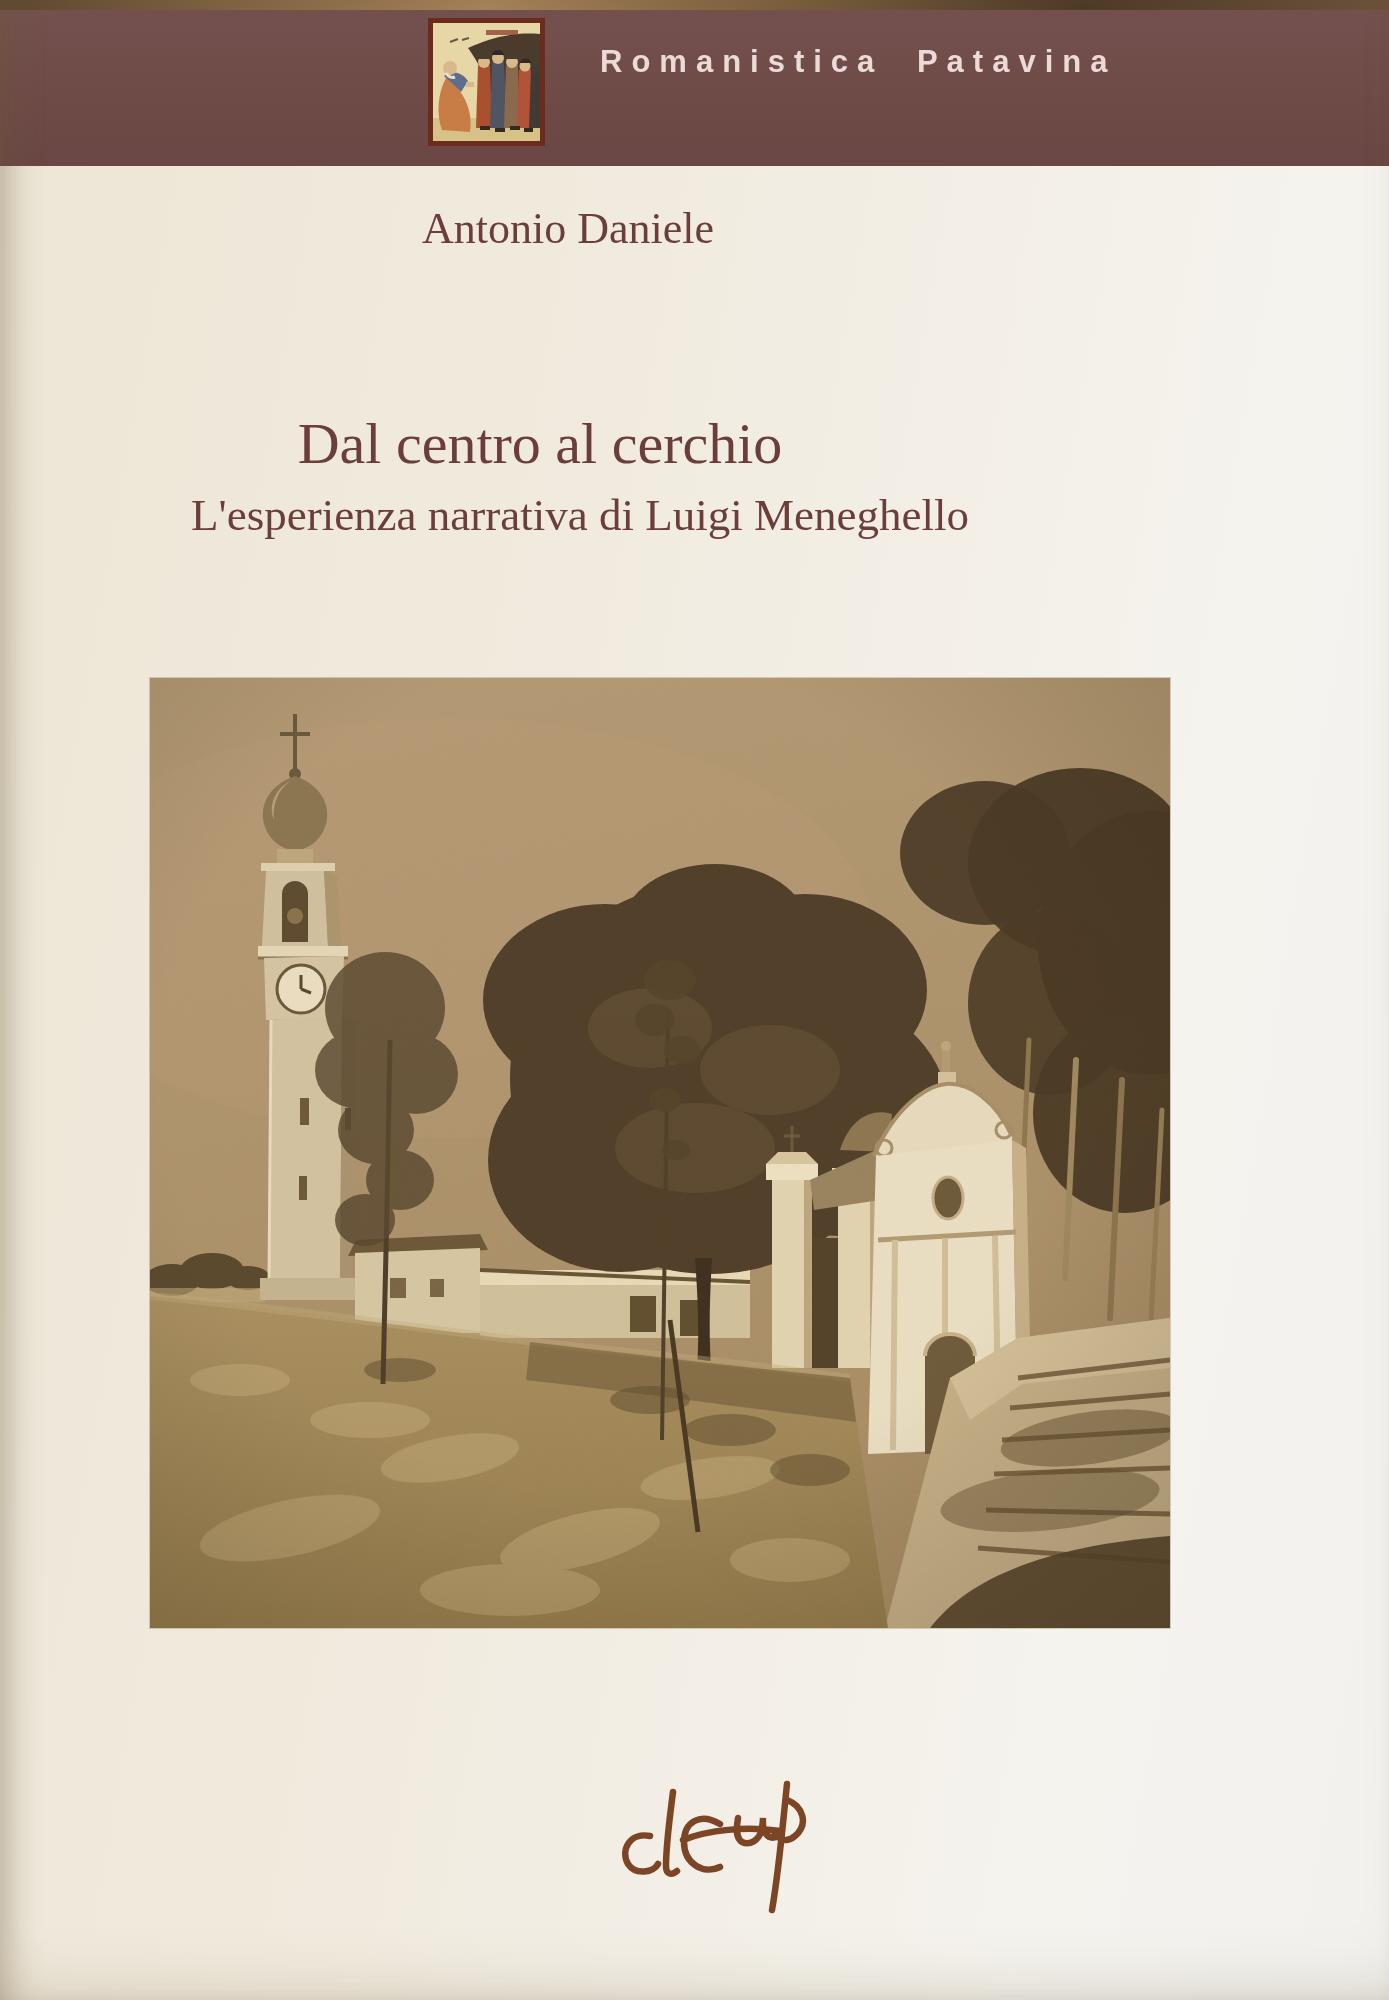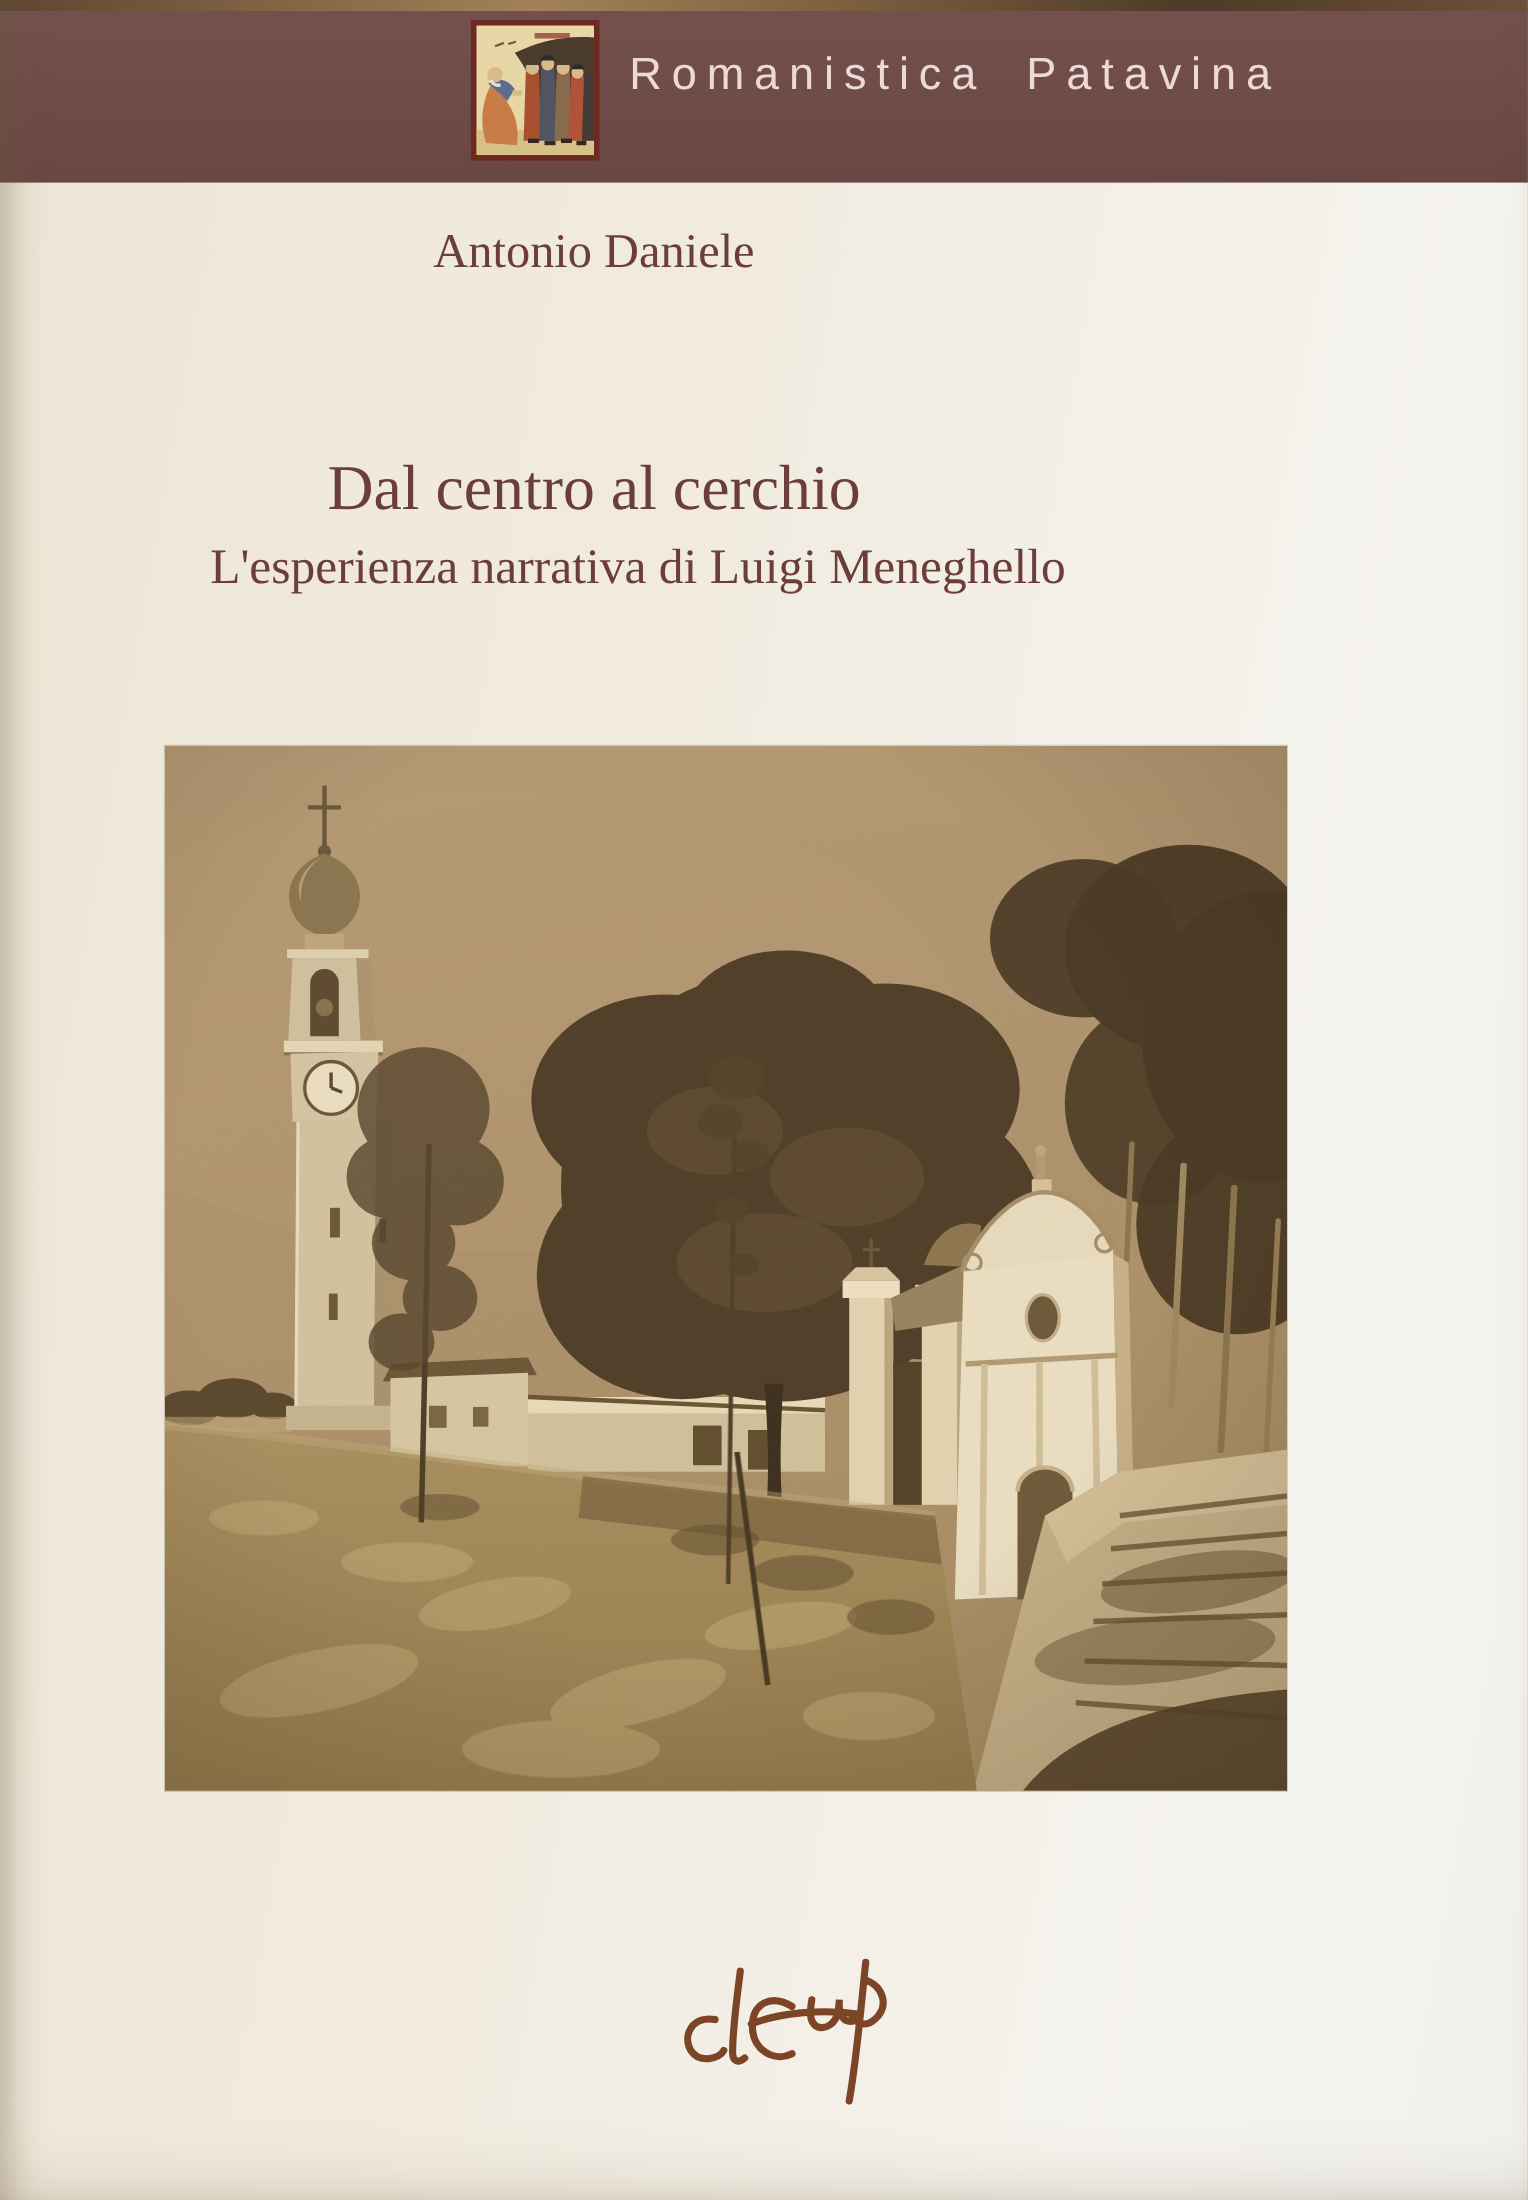--- a/index.html
+++ b/index.html
@@ -8,25 +8,25 @@
         font-family:"Liberation Serif",serif;}
   .page::before{content:'';position:absolute;inset:0;pointer-events:none;z-index:60;
         box-shadow:inset 28px 0 34px -20px rgba(110,90,60,.4),
                    inset -6px 0 18px -12px rgba(120,100,70,.12),
                    inset 0 -46px 70px -48px rgba(120,100,70,.28);}
   .table-strip{position:absolute;top:0;left:0;right:0;height:13px;
         background:linear-gradient(90deg,#5e4630,#a6835a 35%,#7e6140 55%,#4e3a28 78%,#6e523a);}
   .band{position:absolute;top:10px;left:0;right:0;height:156px;
         background:linear-gradient(180deg,#74514e 0%,#6f4b48 55%,#6a4744 100%);}
   .band-icon{position:absolute;left:428px;top:8px;width:117px;height:128px;display:block;}
-  .band-title{position:absolute;left:572px;top:34px;
-        font-family:"Liberation Sans",sans-serif;font-size:41px;font-weight:400;
+  .band-title{position:absolute;left:600px;top:34px;
+        font-family:"Liberation Sans",sans-serif;font-size:31px;font-weight:700;
         letter-spacing:9px;word-spacing:16px;color:#ecdad6;white-space:nowrap;}
   .text-col{position:absolute;left:0;width:1080px;text-align:center;color:#6b3e3b;}
-  .author{top:203px;font-size:44px;}
+  .author{top:203px;font-size:44px;margin-left:28px;}
   .title{top:410px;font-size:58px;}
   .subtitle{top:489px;font-size:45px;margin-left:40px;}
   .photo{position:absolute;left:150px;top:678px;width:1020px;height:950px;margin:0;
         outline:1px solid rgba(100,80,50,.25);}
   .photo svg{display:block;width:100%;height:100%;}
   .logo{position:absolute;left:596px;top:1770px;width:212px;height:152px;display:block;}
 </style>
 </head>
 <body>
 

